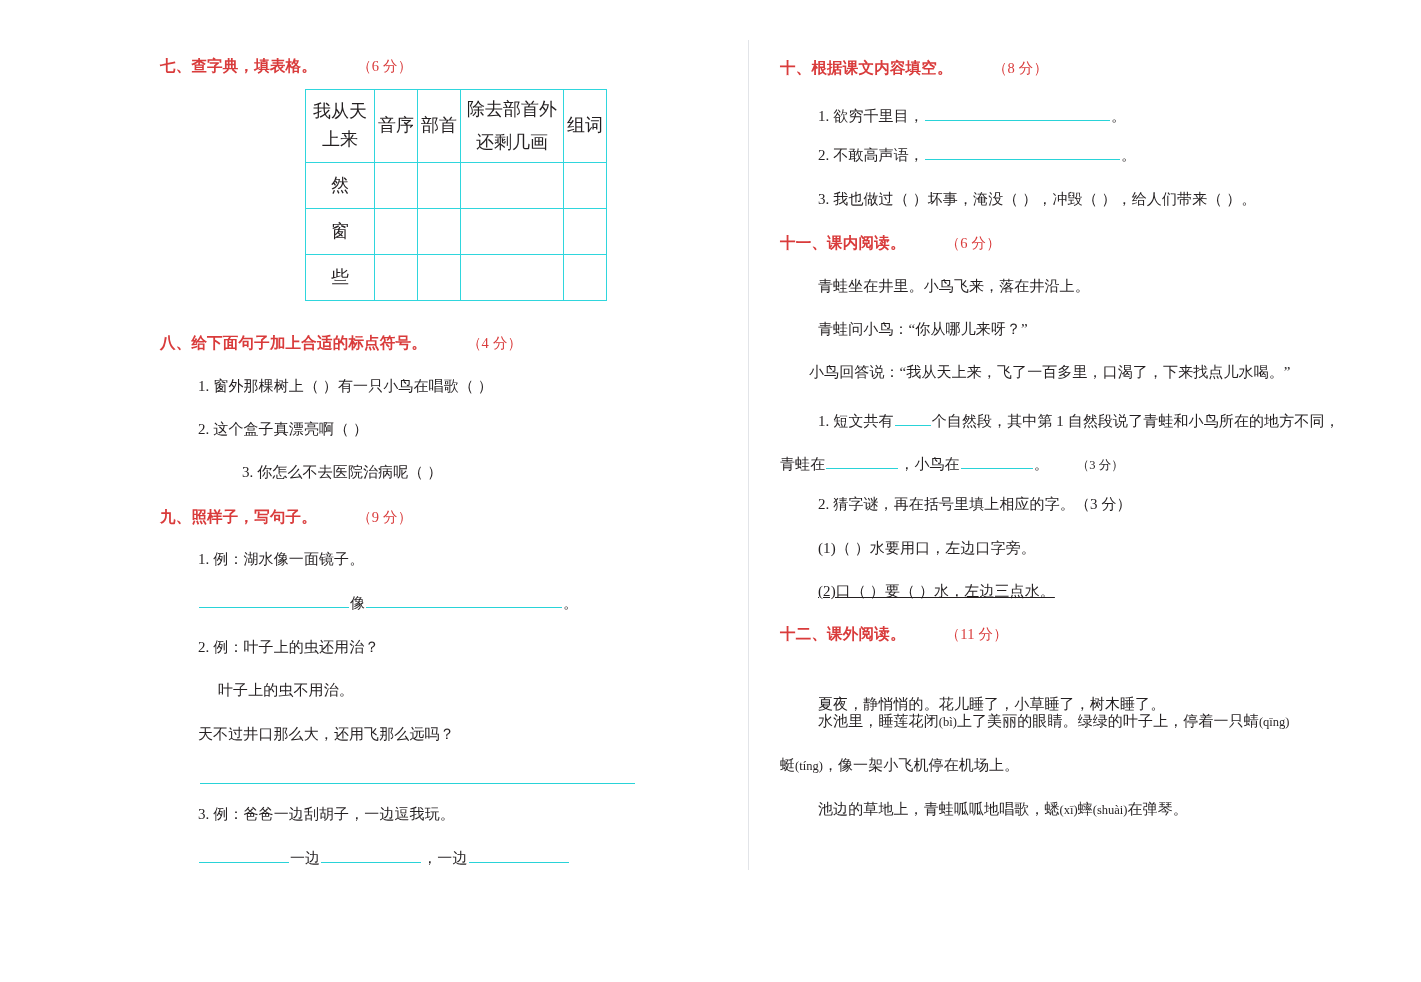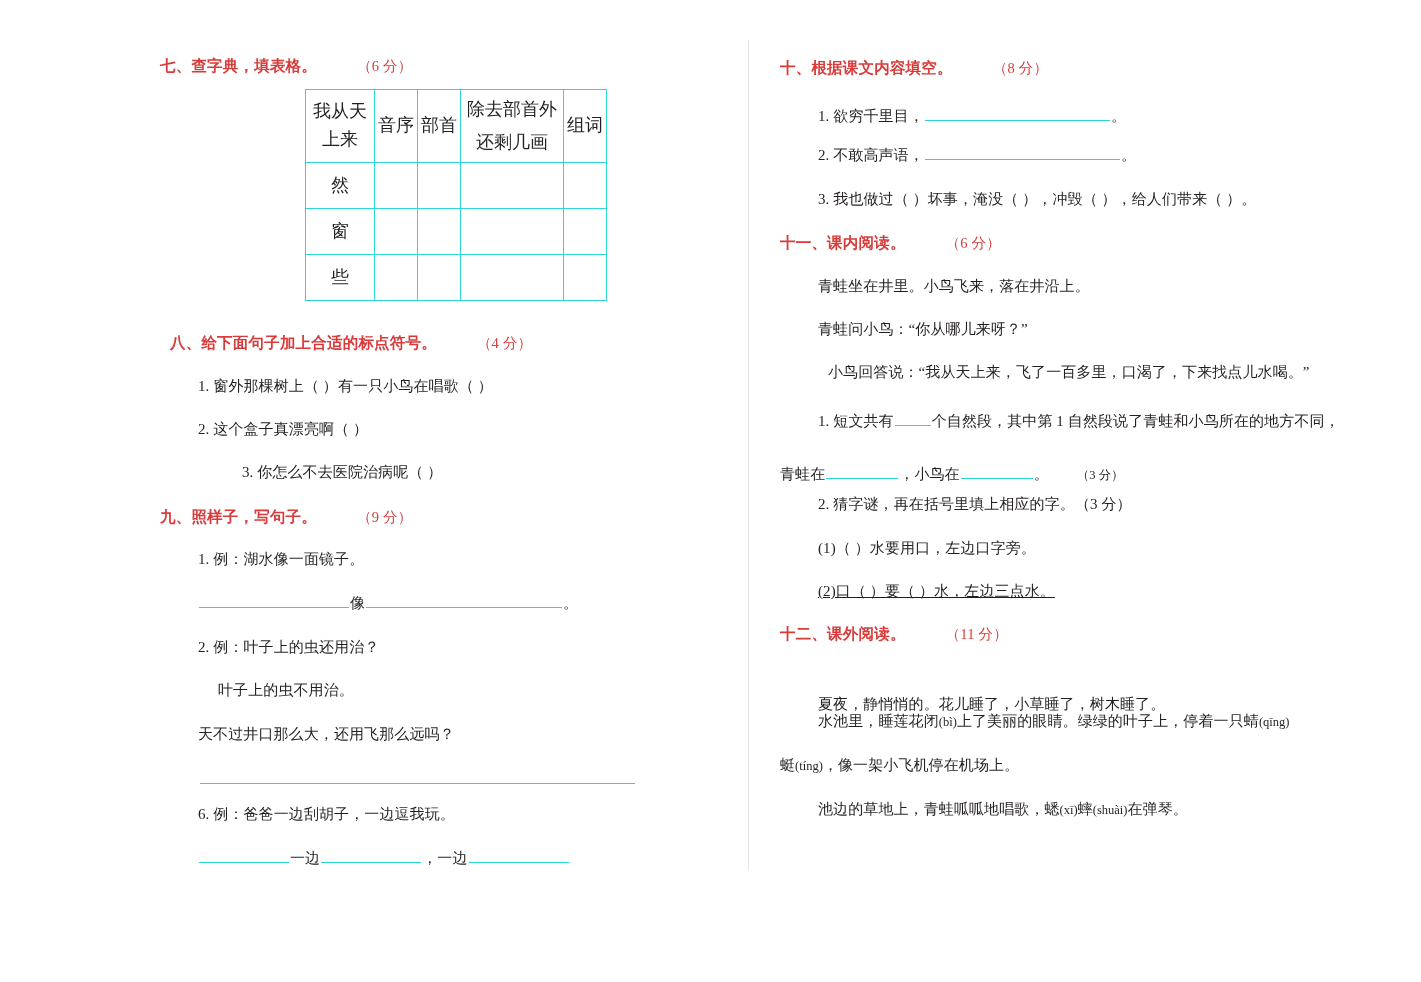--- a/index.html
+++ b/index.html
@@ -148,21 +148,21 @@
       <tr class="data-row">
         <td class="c1">些</td>
         <td class="c2"></td>
         <td class="c3"></td>
         <td class="c4"></td>
         <td class="c5"></td>
       </tr>
     </tbody>
       </table>
 
-    <div class="abs sec-head" style="left:10px; top:333px;text-align:center;">
+    <div class="abs sec-head" style="left:0px; top:333px;text-align:center;">
       <span>八、给下面句子加上合适的标点符号。</span><span class="pts">（4 分）</span>
     </div>
 
     <div class="abs line" style="left:38px; top:377px;">1. 窗外那棵树上（  ）有一只小鸟在唱歌（    ）</div>
     <div class="abs line" style="left:38px; top:420px;">2. 这个盒子真漂亮啊（    ）</div>
     <div class="abs line" style="left:38px; top:463px;margin-left:44px;">3. 你怎么不去医院治病呢（    ）</div>
 
     <div class="abs sec-head" style="left:0px; top:507px;">
       <span>九、照样子，写句子。</span><span class="pts">（9 分）</span>
     </div>
@@ -174,21 +174,21 @@
     </div>
 
     <div class="abs line" style="left:38px; top:638px;">2. 例：叶子上的虫还用治？</div>
     <div class="abs line" style="left:58px; top:681px;">叶子上的虫不用治。</div>
     <div class="abs line" style="left:38px; top:725px;">天不过井口那么大，还用飞那么远吗？</div>
 
     <div class="abs" style="left:40px; top:782px; width:435px;">
       <div class="blank-full"></div>
     </div>
 
-    <div class="abs line" style="left:38px; top:805px;">6. 例：爸爸一边刮胡子，一边逗我玩。</div>
+    <div class="abs line" style="left:38px; top:805px;">3. 例：爸爸一边刮胡子，一边逗我玩。</div>
 
     <div class="abs line" style="left:38px; top:846px;">
       <span class="blank" style="width:90px;"></span><span>一边</span><span class="blank" style="width:100px;"></span><span>，</span><span>一边</span><span class="blank" style="width:100px;"></span>
     </div>
 
   </div>
 
   <div class="col col-right">
 
     <div class="abs sec-head" style="left:0px; top:58px;">
@@ -204,27 +204,27 @@
     </div>
 
     <div class="abs line" style="left:38px; top:190px;">3. 我也做过（    ）坏事，淹没（     ），冲毁（    ），给人们带来（    ）。</div>
 
     <div class="abs sec-head" style="left:0px; top:233px;">
       <span>十一、课内阅读。</span><span class="pts">（6 分）</span>
     </div>
 
     <div class="abs line" style="left:38px; top:277px;">青蛙坐在井里。小鸟飞来，落在井沿上。</div>
     <div class="abs line" style="left:38px; top:320px;">青蛙问小鸟：“你从哪儿来呀？”</div>
-    <div class="abs line" style="left:48px; top:363px;text-align:right;">小鸟回答说：“我从天上来，飞了一百多里，口渴了，下来找点儿水喝。”</div>
+    <div class="abs line" style="left:29px; top:363px;text-align:right;">小鸟回答说：“我从天上来，飞了一百多里，口渴了，下来找点儿水喝。”</div>
 
     <div class="abs line" style="left:38px; top:409px;">
       <span>1. 短文共有</span><span class="blank" style="width:36px;"></span><span>个自然段，其中第 1 自然段说了青蛙和小鸟所在的地方不同，</span>
     </div>
 
-    <div class="abs line" style="left:0px; top:452px;margin-top:10px;">
+    <div class="abs line" style="left:0px; top:452px;">
       <span>青蛙在</span><span class="blank" style="width:72px;"></span><span>，小鸟在</span><span class="blank" style="width:72px;"></span><span>。</span><span style="display:inline-block;width:28px;"></span><span class="pin">（3 分）</span>
     </div>
 
     <div class="abs line" style="left:38px; top:495px;">2. 猜字谜，再在括号里填上相应的字。（3 分）</div>
     <div class="abs line" style="left:38px; top:539px;">(1)（    ）水要用口，左边口字旁。</div>
     <div class="abs line" style="left:38px; top:582px;text-decoration:underline;">(2)口（    ）要（    ）水，左边三点水。</div>
 
     <div class="abs sec-head" style="left:0px; top:624px;">
       <span>十二、课外阅读。</span><span class="pts">（11 分）</span>
     </div>

